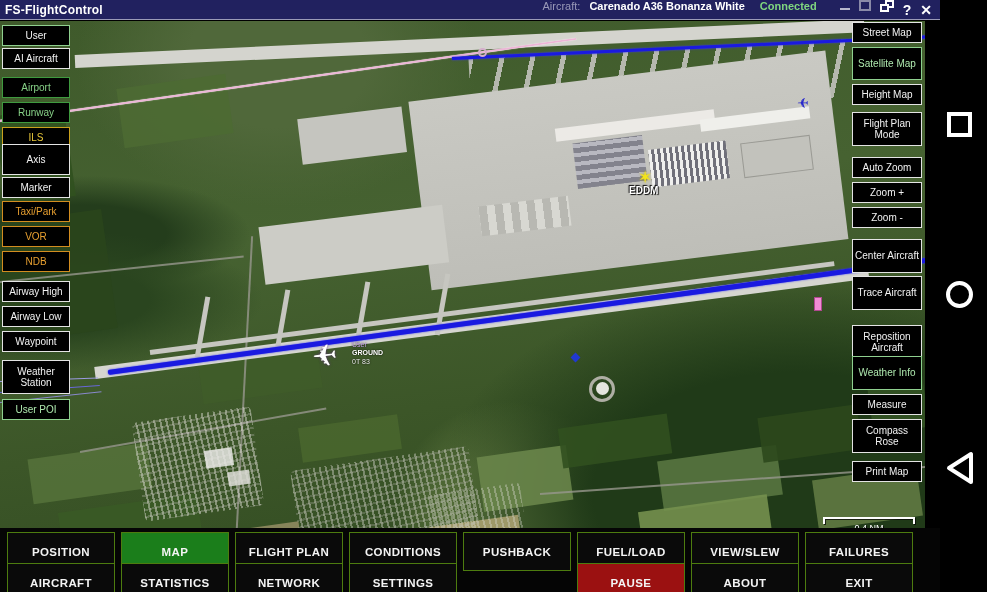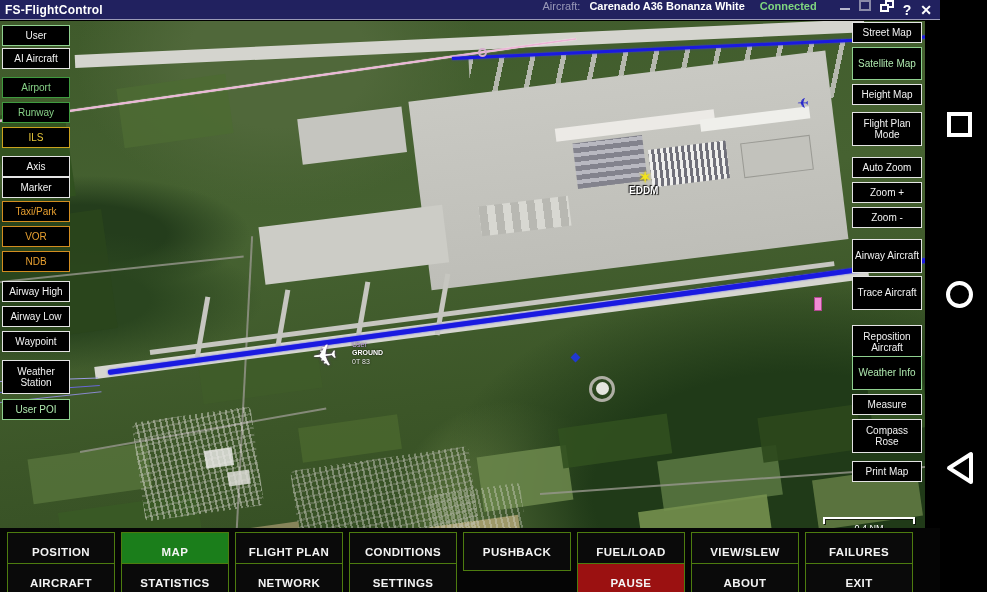--- a/index.html
+++ b/index.html
@@ -191,39 +191,39 @@
       <span class="tb-help">?</span>
       <span class="tb-close">✕</span>
     </div>
   </div>
 
   <button class="btn b-userc" style="left:2px;top:25px;width:68px;height:21px;">User</button>
   <button class="btn" style="left:2px;top:48px;width:68px;height:21px;">AI Aircraft</button>
   <button class="btn b-green" style="left:2px;top:77px;width:68px;height:21px;">Airport</button>
   <button class="btn b-green" style="left:2px;top:102px;width:68px;height:21px;">Runway</button>
   <button class="btn b-yellow" style="left:2px;top:127px;width:68px;height:21px;">ILS</button>
-  <button class="btn" style="left:2px;top:156px;width:68px;height:21px;">Axis</button>
+  <button class="btn" style="left:2px;top:144px;width:68px;height:31px;">Axis</button>
   <button class="btn" style="left:2px;top:177px;width:68px;height:21px;">Marker</button>
   <button class="btn b-orange" style="left:2px;top:201px;width:68px;height:21px;">Taxi/Park</button>
   <button class="btn b-orange" style="left:2px;top:226px;width:68px;height:21px;">VOR</button>
   <button class="btn b-orange" style="left:2px;top:251px;width:68px;height:21px;">NDB</button>
   <button class="btn" style="left:2px;top:281px;width:68px;height:21px;">Airway High</button>
   <button class="btn" style="left:2px;top:306px;width:68px;height:21px;">Airway Low</button>
   <button class="btn" style="left:2px;top:331px;width:68px;height:21px;">Waypoint</button>
   <button class="btn" style="left:2px;top:360px;width:68px;height:34px;">Weather Station</button>
   <button class="btn b-lgreen" style="left:2px;top:399px;width:68px;height:21px;">User POI</button>
 
   <button class="btn" style="left:852px;top:22px;width:70px;height:21px;">Street Map</button>
   <button class="btn b-lgreen" style="left:852px;top:47px;width:70px;height:33px;">Satellite Map</button>
   <button class="btn" style="left:852px;top:84px;width:70px;height:21px;">Height Map</button>
   <button class="btn" style="left:852px;top:112px;width:70px;height:34px;">Flight Plan Mode</button>
   <button class="btn" style="left:852px;top:157px;width:70px;height:21px;text-align:right;">Auto Zoom</button>
   <button class="btn" style="left:852px;top:182px;width:70px;height:21px;">Zoom +</button>
   <button class="btn" style="left:852px;top:207px;width:70px;height:21px;">Zoom -</button>
-  <button class="btn" style="left:852px;top:239px;width:70px;height:34px;">Airway Aircraft</button>
+  <button class="btn" style="left:852px;top:239px;width:70px;height:34px;">Center Aircraft</button>
   <button class="btn" style="left:852px;top:276px;width:70px;height:34px;">Trace Aircraft</button>
   <button class="btn" style="left:852px;top:313px;width:70px;height:34px;margin-top:12px;">Reposition Aircraft</button>
   <button class="btn b-lgreen" style="left:852px;top:356px;width:70px;height:34px;">Weather Info</button>
   <button class="btn" style="left:852px;top:394px;width:70px;height:21px;">Measure</button>
   <button class="btn" style="left:852px;top:419px;width:70px;height:34px;">Compass Rose</button>
   <button class="btn" style="left:852px;top:461px;width:70px;height:21px;">Print Map</button>
 
   <div class="bottombar">
     <button class="tab" style="left:7px;top:4px;">POSITION</button>
     <button class="tab tab-active" style="left:121px;top:4px;">MAP</button>

